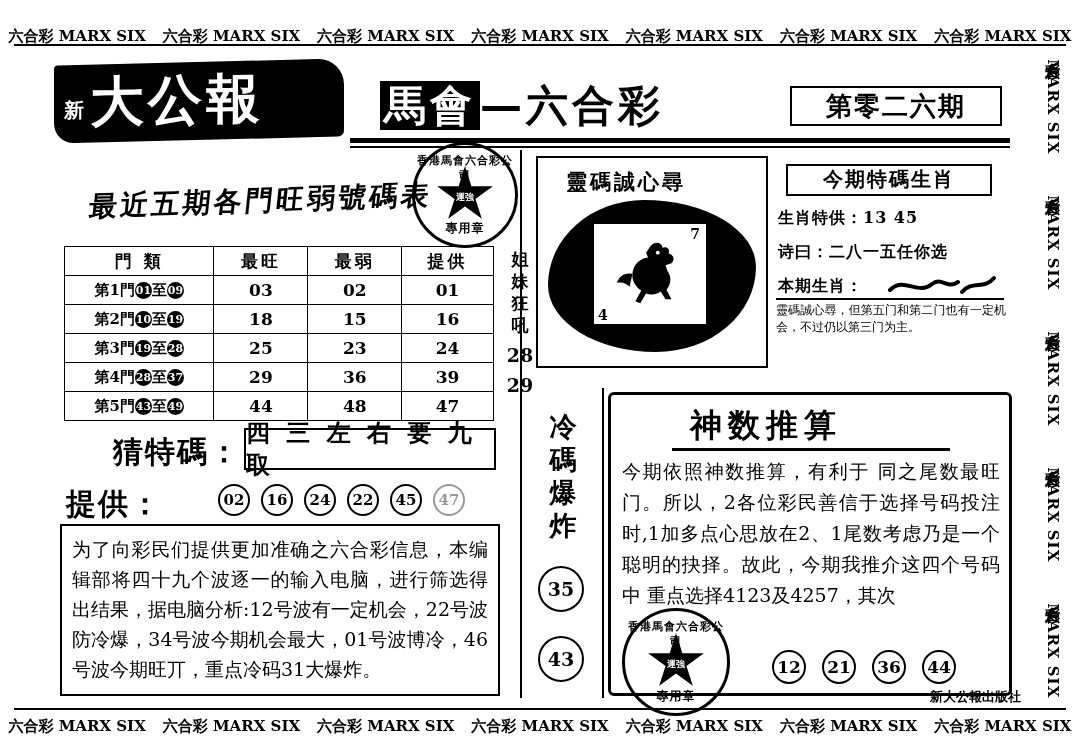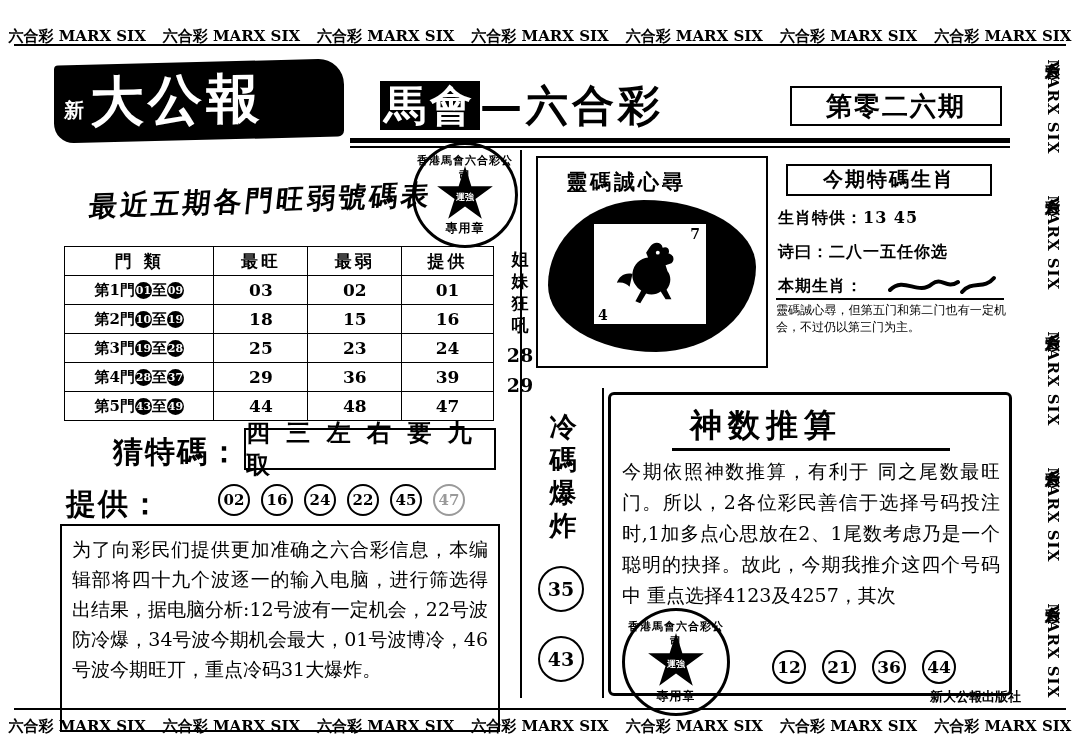--- a/index.html
+++ b/index.html
@@ -176,21 +176,21 @@
   }
   .ball {
     width:32px; height:32px; border:2px solid #000; border-radius:50%;
     display:flex; align-items:center; justify-content:center;
     font-size:15px; font-family:"DejaVu Serif", serif; font-weight:bold;
   }
   .ball.faded { color:#9a9a9a; border-color:#9a9a9a; }
 
   
   .para-box {
-    position:absolute; left:60px; top:524px; width:440px; height:208px;
+    position:absolute; left:60px; top:524px; width:440px; height:172px;
     border:2px solid #000;
     padding:8px 10px;
     font-size:19px; line-height:30px;
     font-family:"DejaVu Serif", serif;
     text-align:justify;
   }
 
   
   .mid-col {
     position:absolute; left:530px; top:408px; width:70px; height:290px;

